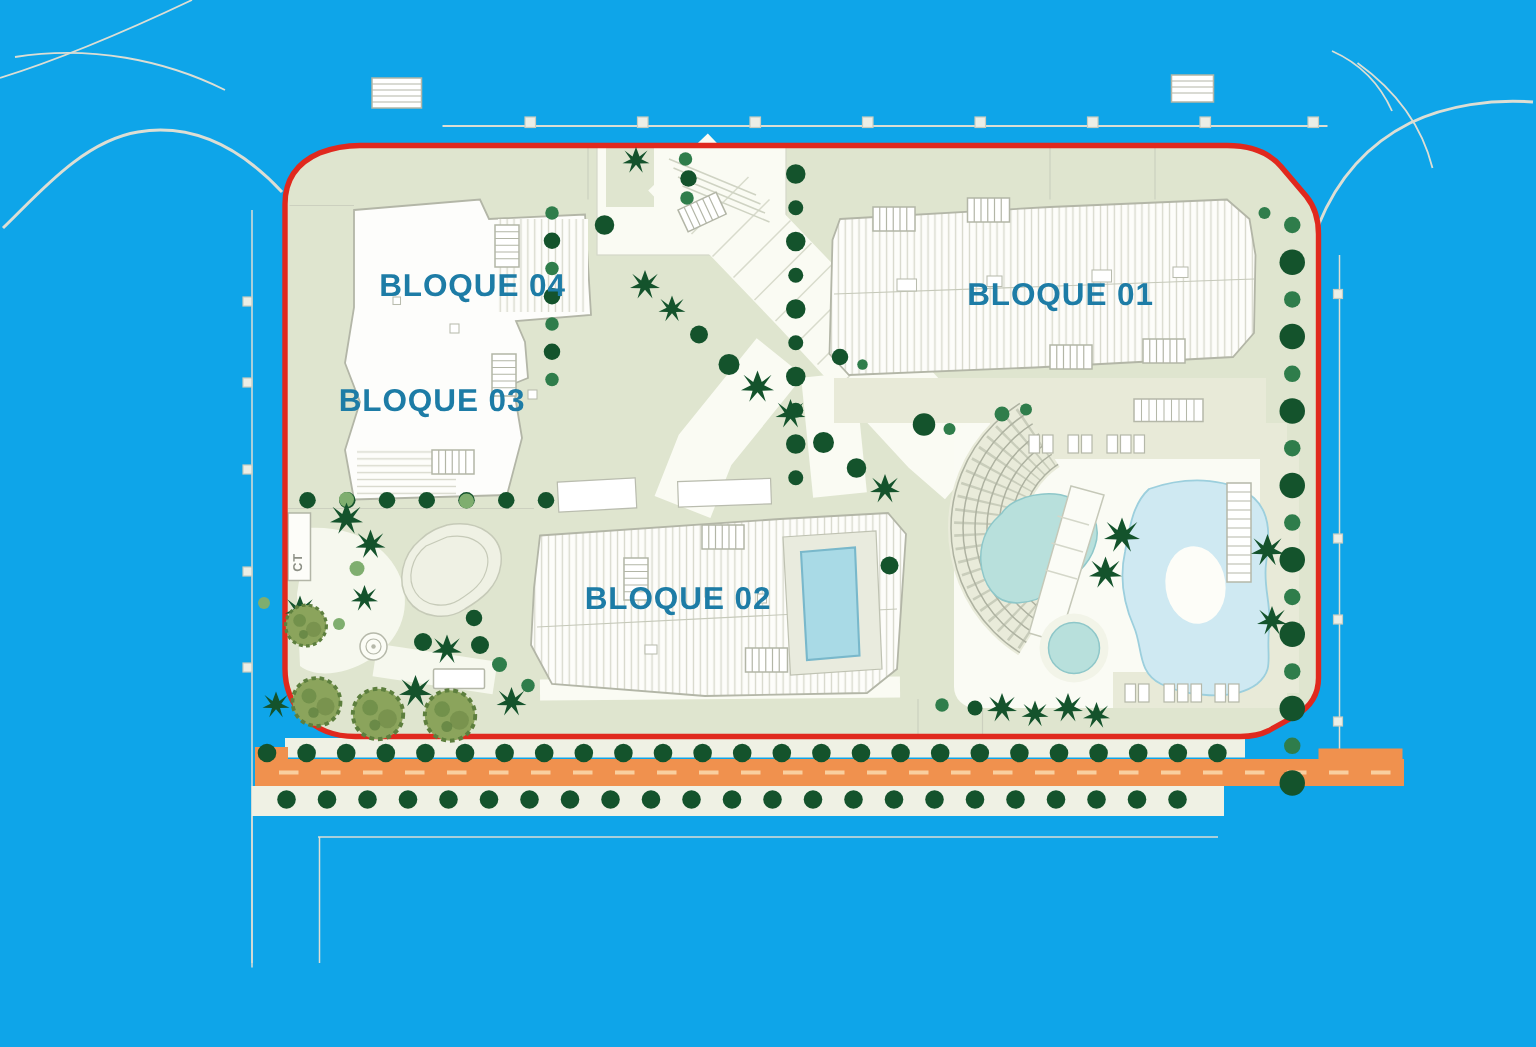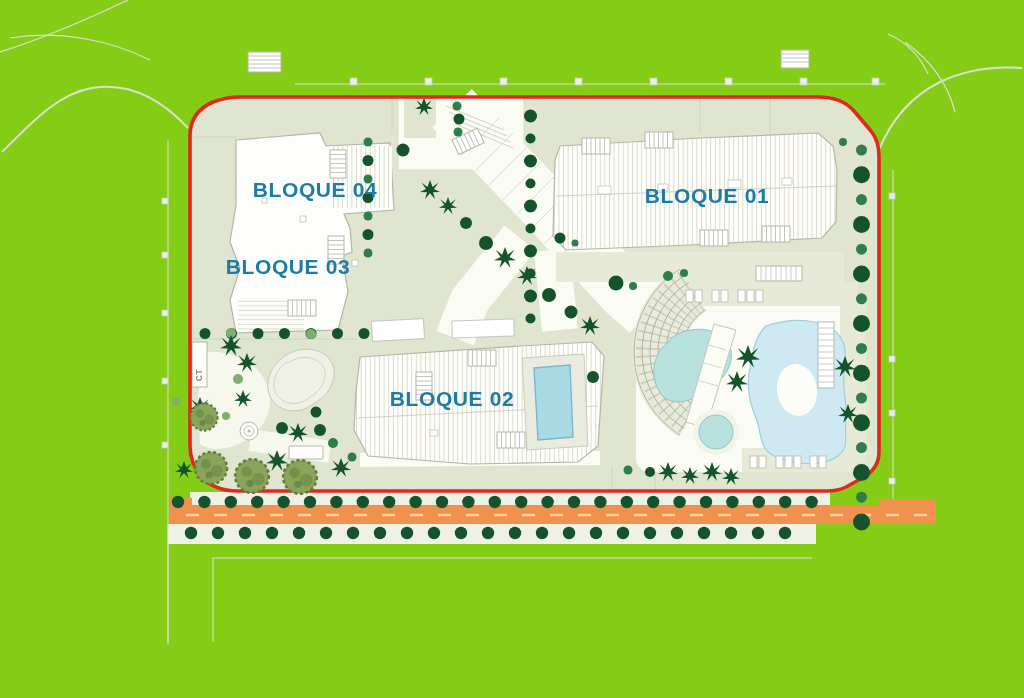--- a/index.html
+++ b/index.html
@@ -1,16 +1,16 @@
 <!DOCTYPE html>
 <html><head>
 <meta charset="utf-8">
 <style>
   html,body{margin:0;padding:0;background:#ffffff;}
-  #stage{position:relative;width:1024px;height:698px;background:#84cc16;overflow:hidden;
+  #stage{position:relative;width:1024px;height:698px;background:#0ea5e9;overflow:hidden;
          font-family:"Liberation Sans",sans-serif;}
   svg{display:block;}
   .blk{font-family:"Liberation Sans",sans-serif;font-weight:700;font-size:21px;
        letter-spacing:0.6px;fill:#1d7ca6;text-anchor:middle;}
   .ct{font-family:"Liberation Sans",sans-serif;font-weight:700;font-size:8.5px;
       letter-spacing:0.5px;fill:#8d9086;text-anchor:middle;}
 </style>
 </head>
 <body>
 

